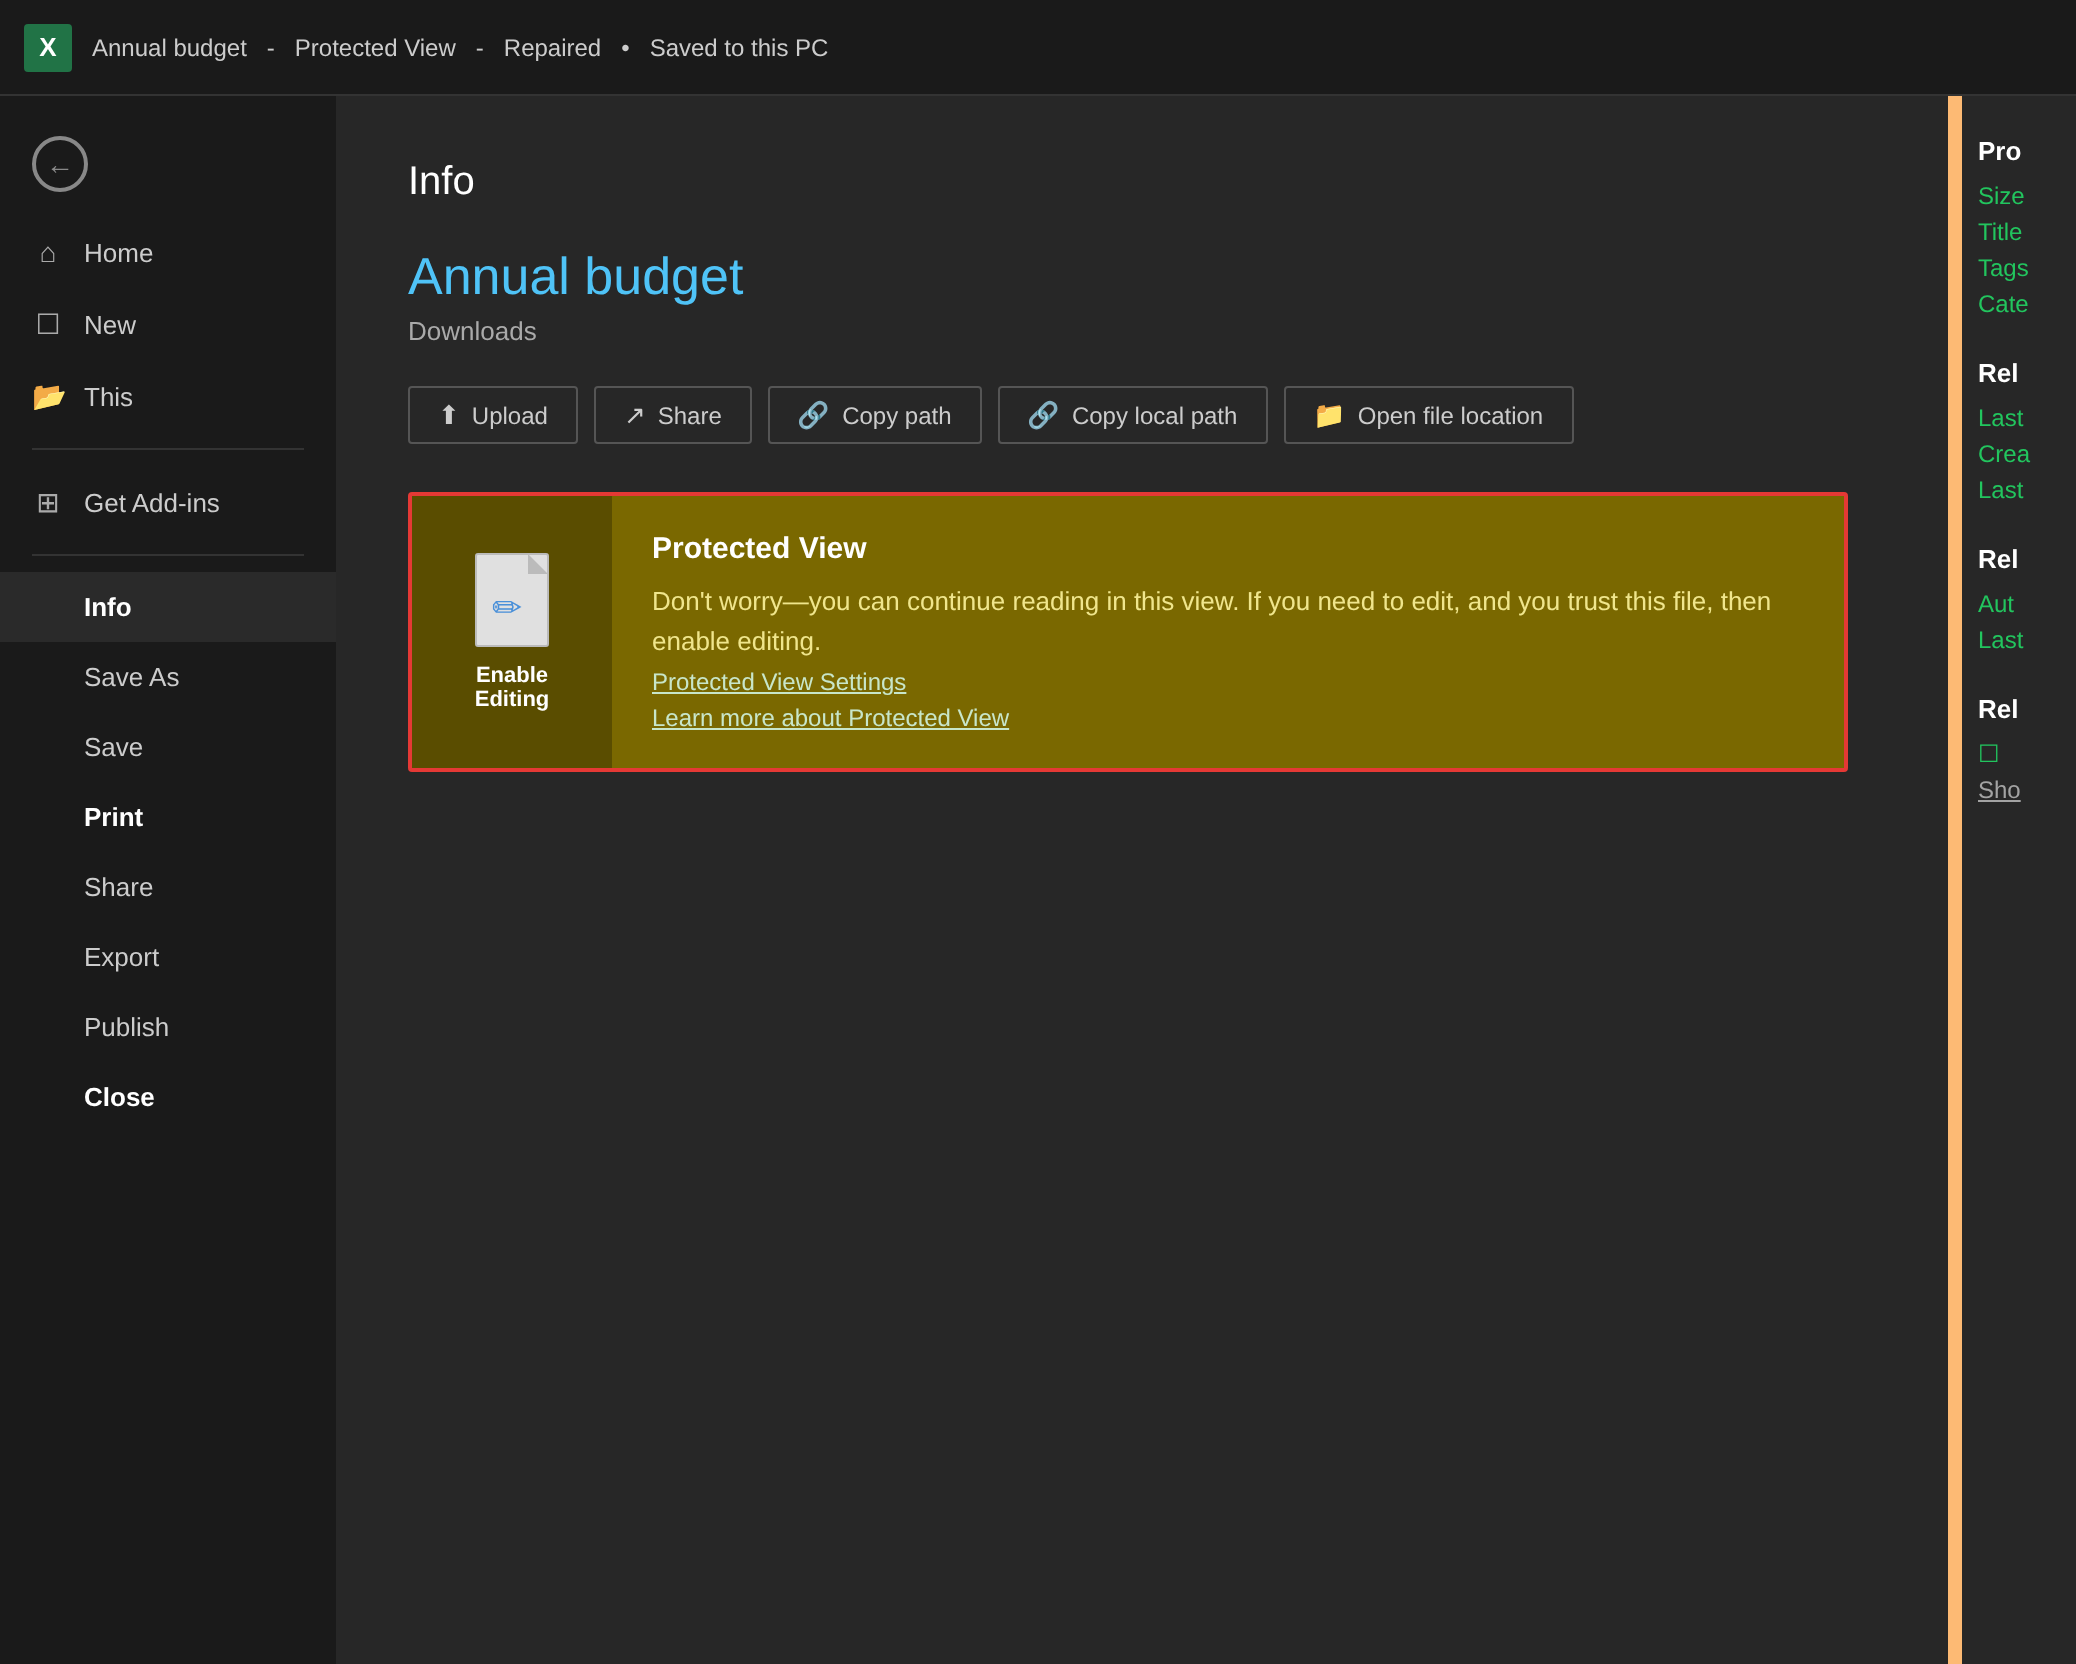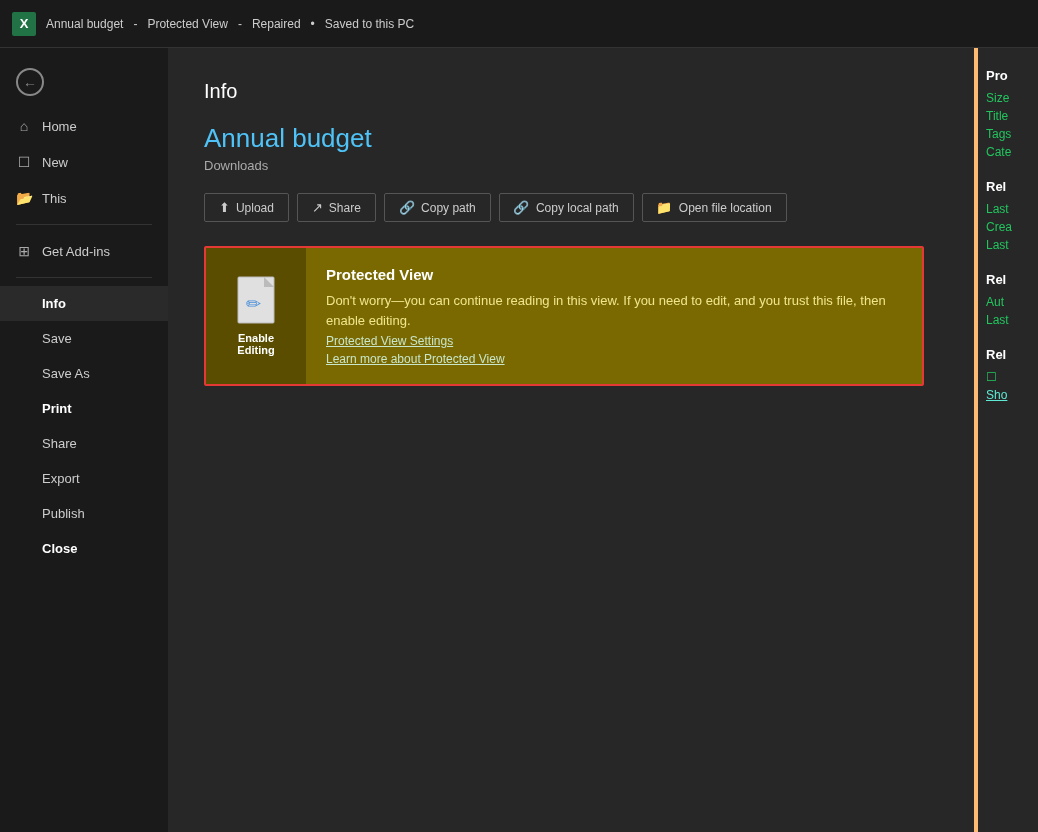--- a/index.html
+++ b/index.html
@@ -214,21 +214,21 @@
       text-decoration: underline;
       cursor: pointer;
       margin-top: 4px;
     }
 
     
     .right-panel {
       width: 64px;
       background: #272727;
       padding: 20px 8px;
-      border-left: 4px solid #fdba74;
+      border-left: 7px solid #fdba74;
       overflow: hidden;
       flex-shrink: 0;
     }
     .right-panel-section {
       margin-bottom: 20px;
     }
     .right-panel-heading {
       font-size: 13px;
       font-weight: 600;
       color: #fff;
@@ -295,26 +295,26 @@
 
     <div class="sidebar-divider"></div>
 
     <div class="sidebar-item active">
       <span class="icon"></span>
       <span>Info</span>
     </div>
 
     <div class="sidebar-item">
       <span class="icon"></span>
+      <span>Save As</span>
+    </div>
+
+    <div class="sidebar-item">
+      <span class="icon"></span>
       <span>Save</span>
-    </div>
-
-    <div class="sidebar-item">
-      <span class="icon"></span>
-      <span>Save As</span>
     </div>
 
     <div class="sidebar-item bold-item">
       <span class="icon"></span>
       <span>Print</span>
     </div>
 
     <div class="sidebar-item">
       <span class="icon"></span>
       <span>Share</span>
@@ -400,17 +400,17 @@
       <div class="right-panel-row">Last</div>
     </div>
     <div class="right-panel-section">
       <div class="right-panel-heading">Rel</div>
       <div class="right-panel-row">Aut</div>
       <div class="right-panel-row">Last</div>
     </div>
     <div class="right-panel-section">
       <div class="right-panel-heading">Rel</div>
       <div class="right-panel-row">☐</div>
-      <div class="right-panel-row" style="color:#5eead4;cursor:pointer;text-decoration:underline;">Sho</div>
+      <div class="right-panel-row" style="color:#a3a3a3;cursor:pointer;text-decoration:underline;">Sho</div>
     </div>
   </div>
 
 </div>
 
 </body></html>

